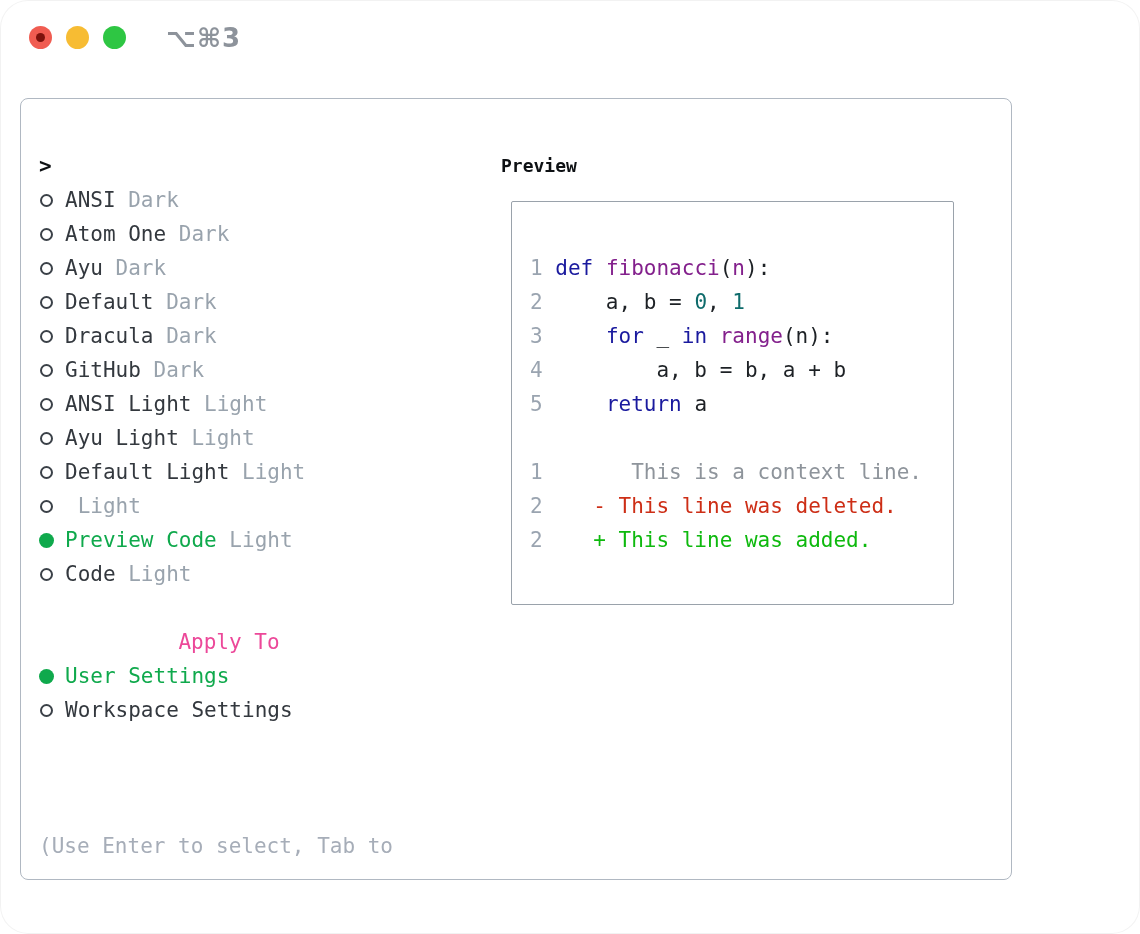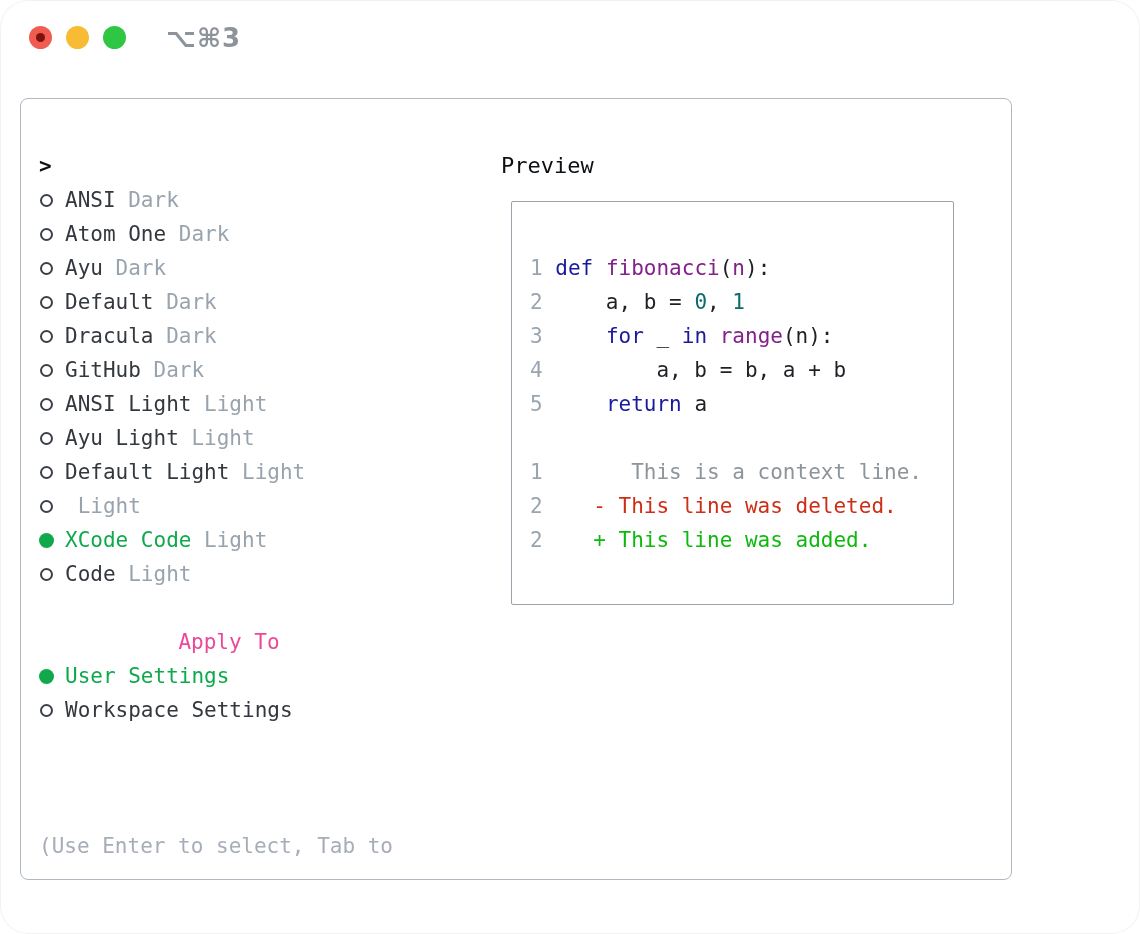--- a/index.html
+++ b/index.html
@@ -59,21 +59,21 @@
   .tname{color:var(--text-dark);}
   .tname.sel{color:var(--accent-green);}
   .variant{color:var(--variant-gray);}
   .apply-title{color:#ec4899;justify-content:center;}
   .spacer{height:34px;}
   .hint{color:var(--hint-gray);white-space:pre;}
   .hint div{height:34px;line-height:34px;}
   
   .preview-label{
     position:absolute;left:480px;top:50px;height:34px;line-height:34px;
-    font-size:22px;font-weight:normal;color:var(--title-black);
+    font-size:18px;font-weight:bold;color:var(--title-black);
   }
   .preview-box{
     position:absolute;left:490px;top:102px;width:443px;height:404px;
     border:1.5px solid var(--preview-border);border-radius:2px;background:#fff;
     box-sizing:border-box;overflow:hidden;
   }
   .preview-box pre{
     margin:0;padding:49px 0 0 18px;font-family:inherit;
     font-size:21px;line-height:34px;
   }
@@ -110,21 +110,21 @@
           <div class="row"><span class="marker"><span class="circle"></span></span><span class="tname">ANSI</span><span class="variant"> Dark</span></div>
           <div class="row"><span class="marker"><span class="circle"></span></span><span class="tname">Atom One</span><span class="variant"> Dark</span></div>
           <div class="row"><span class="marker"><span class="circle"></span></span><span class="tname">Ayu</span><span class="variant"> Dark</span></div>
           <div class="row"><span class="marker"><span class="circle"></span></span><span class="tname">Default</span><span class="variant"> Dark</span></div>
           <div class="row"><span class="marker"><span class="circle"></span></span><span class="tname">Dracula</span><span class="variant"> Dark</span></div>
           <div class="row"><span class="marker"><span class="circle"></span></span><span class="tname">GitHub</span><span class="variant"> Dark</span></div>
           <div class="row"><span class="marker"><span class="circle"></span></span><span class="tname">ANSI Light</span><span class="variant"> Light</span></div>
           <div class="row"><span class="marker"><span class="circle"></span></span><span class="tname">Ayu Light</span><span class="variant"> Light</span></div>
           <div class="row"><span class="marker"><span class="circle"></span></span><span class="tname">Default Light</span><span class="variant"> Light</span></div>
           <div class="row"><span class="marker"><span class="circle"></span></span><span class="variant"> Light</span></div>
-          <div class="row"><span class="marker"><span class="circle sel"></span></span><span class="tname sel">XCode Code</span><span class="variant"> Light</span></div>
+          <div class="row"><span class="marker"><span class="circle sel"></span></span><span class="tname sel">Preview Code</span><span class="variant"> Light</span></div>
           <div class="row"><span class="marker"><span class="circle"></span></span><span class="tname">Code</span><span class="variant"> Light</span></div>
         </div>
 
       <div class="spacer"></div>
 
       <div class="row apply-title">
         <span class="marker"></span>
         <span>Apply To</span>
       </div>
 

